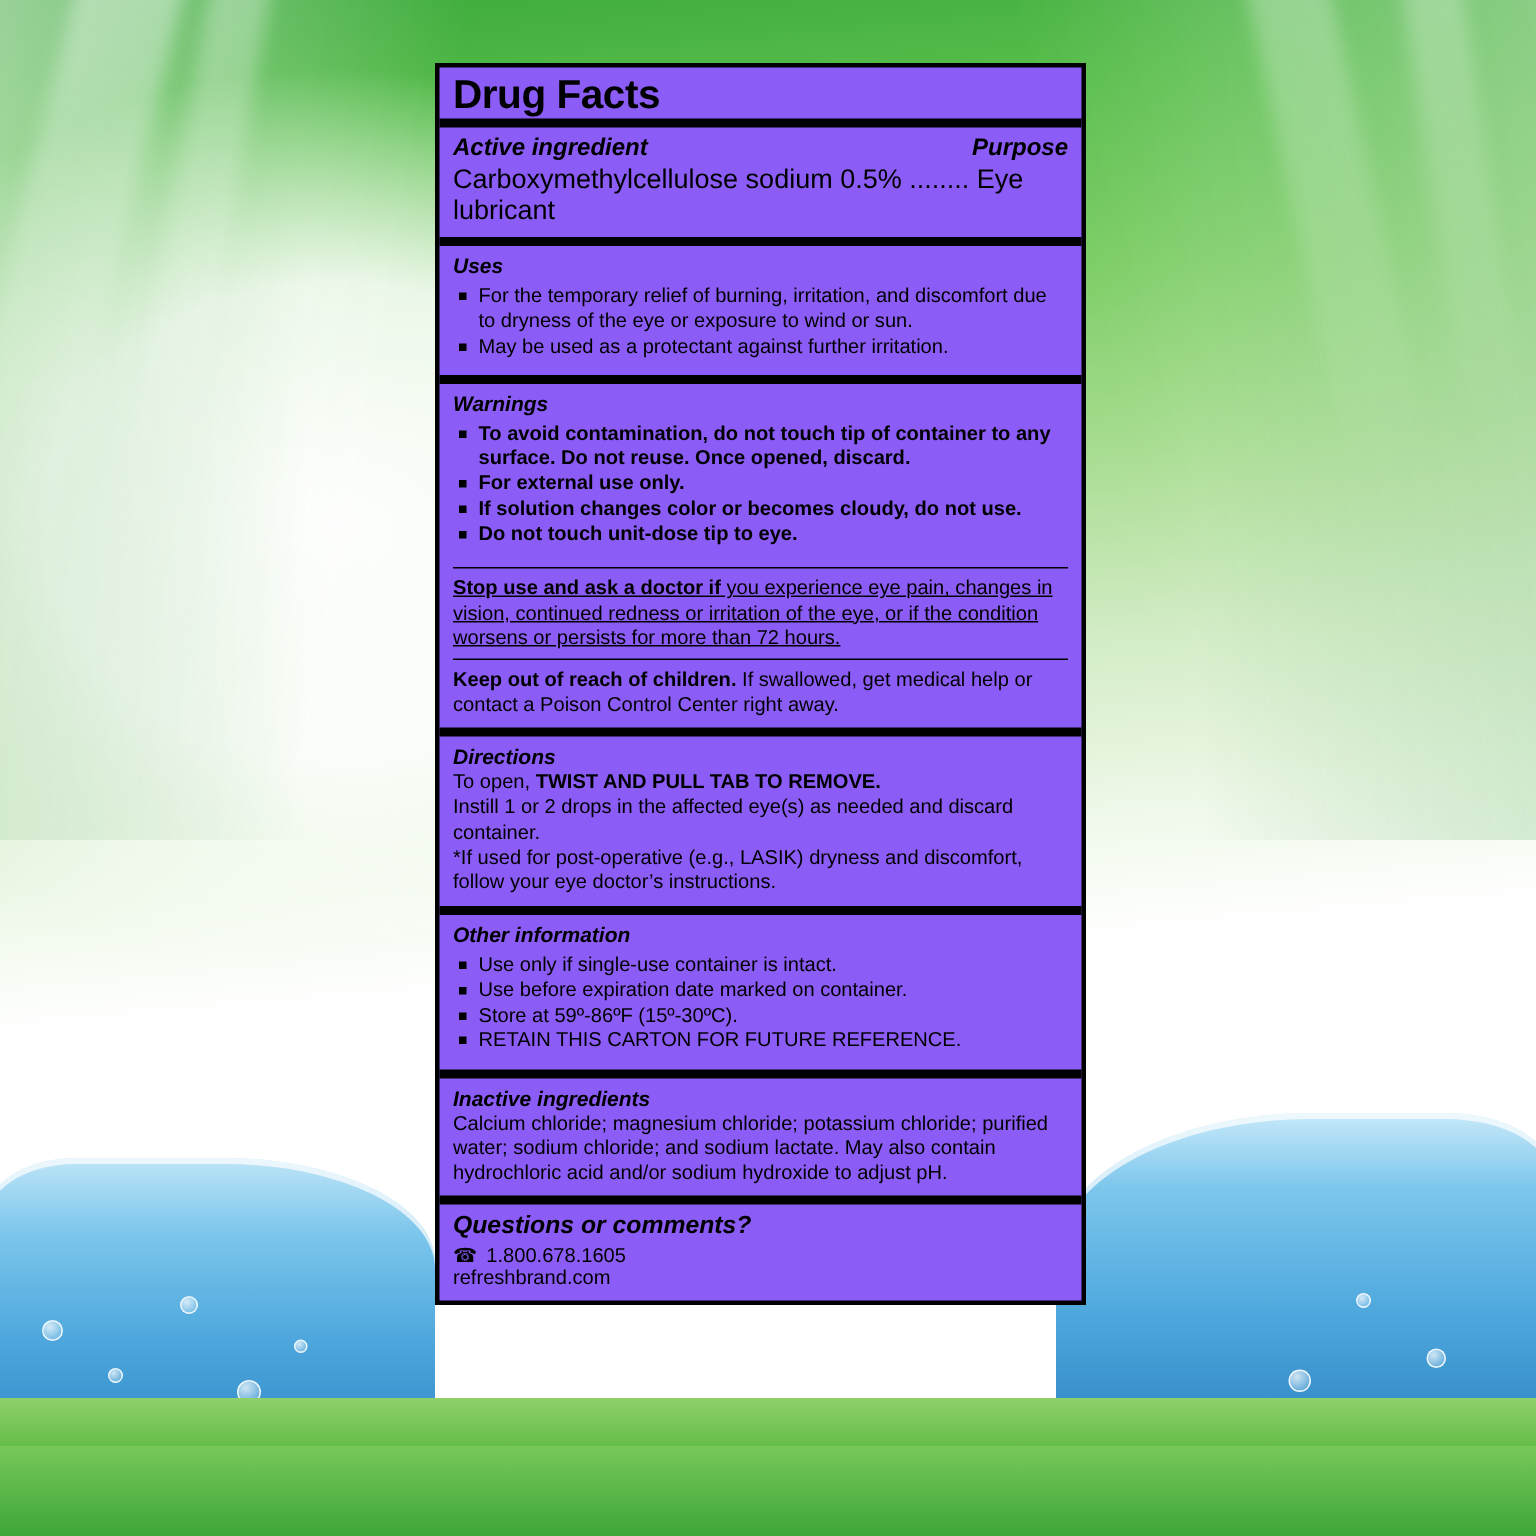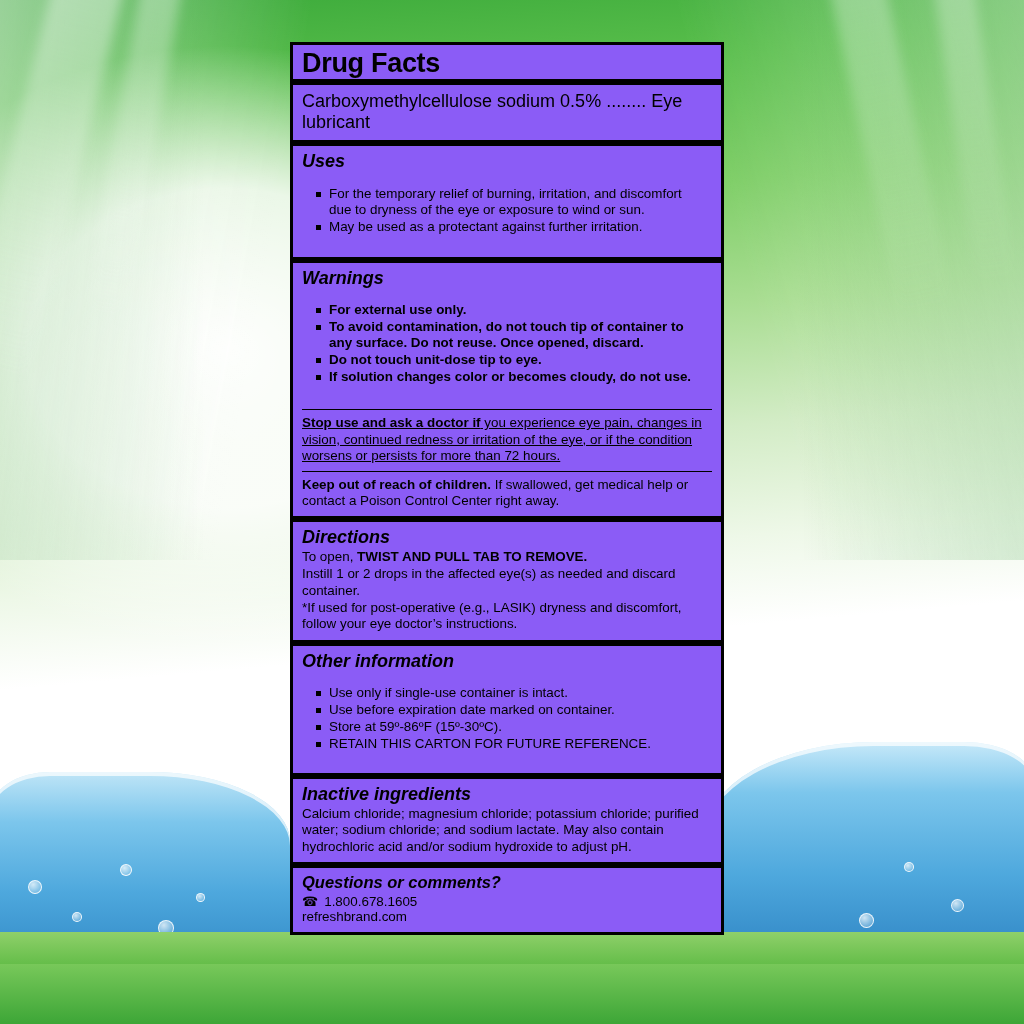--- a/index.html
+++ b/index.html
@@ -122,31 +122,31 @@
     display: flex;
     justify-content: space-between;
     align-items: baseline;
     font-style: italic;
     font-weight: bold;
     font-size: 16px;
   }
   .sec-h {
     font-style: italic;
     font-weight: bold;
-    font-size: 18px;
+    font-size: 14px;
     line-height: 1.15;
     margin: 0 0 1px 0;
   }
   .body {
     font-size: 13.4px;
     line-height: 1.22;
   }
   ul.b {
     list-style: none;
-    margin: 14px;
+    margin: 4px;
     padding: 0;
   }
   ul.b li {
     position: relative;
     padding-left: 13px;
     margin: 0 0 0.5px 0;
     font-size: 13.4px;
     line-height: 1.22;
   }
   ul.b li::before {
@@ -213,38 +213,42 @@
   </div>
 
   <div class="bg-bottomgreen"></div>
   <div class="bg-bottomgreen edge"></div>
 
   <div id="panel">
 
     <div class="title rule-thick">Drug Facts</div>
 
     <div class="sec rule-thick">
+      <div class="hdr-row">
+        <span>Active ingredient</span>
+        <span>Purpose</span>
+      </div>
       <div class="actives-line">Carboxymethylcellulose sodium 0.5%  ........ Eye lubricant</div>
     </div>
 
     <div class="sec rule-thick">
       <div class="sec-h">Uses</div>
       <ul class="b">
         <li>For the temporary relief of burning, irritation, and discomfort due to dryness of the eye or exposure to wind or sun.</li>
         <li>May be used as a protectant against further irritation.</li>
       </ul>
     </div>
 
     <div class="sec rule-thick">
       <div class="sec-h">Warnings</div>
       <ul class="b bold">
+        <li>To avoid contamination, do not touch tip of container to any surface. Do not reuse. Once opened, discard.</li>
         <li>For external use only.</li>
-        <li>To avoid contamination, do not touch tip of container to any surface. Do not reuse. Once opened, discard.</li>
+        <li>If solution changes color or becomes cloudy, do not use.</li>
         <li>Do not touch unit-dose tip to eye.</li>
-        <li>If solution changes color or becomes cloudy, do not use.</li>
       </ul>
 
       <div class="body sub rule-thin" style="border-bottom:none;text-decoration:underline;">
         <div style="border-top:1px solid #000;padding-top:5px;margin-top:5px;">
           <span class="bld">Stop use and ask a doctor if</span><span> you experience eye pain, changes in vision, continued redness or irritation of the eye, or if the condition worsens or persists for more than 72 hours.</span>
         </div>
       </div>
 
       <div class="body">
         <div style="border-top:1px solid #000;padding-top:5px;margin-top:6px;">

